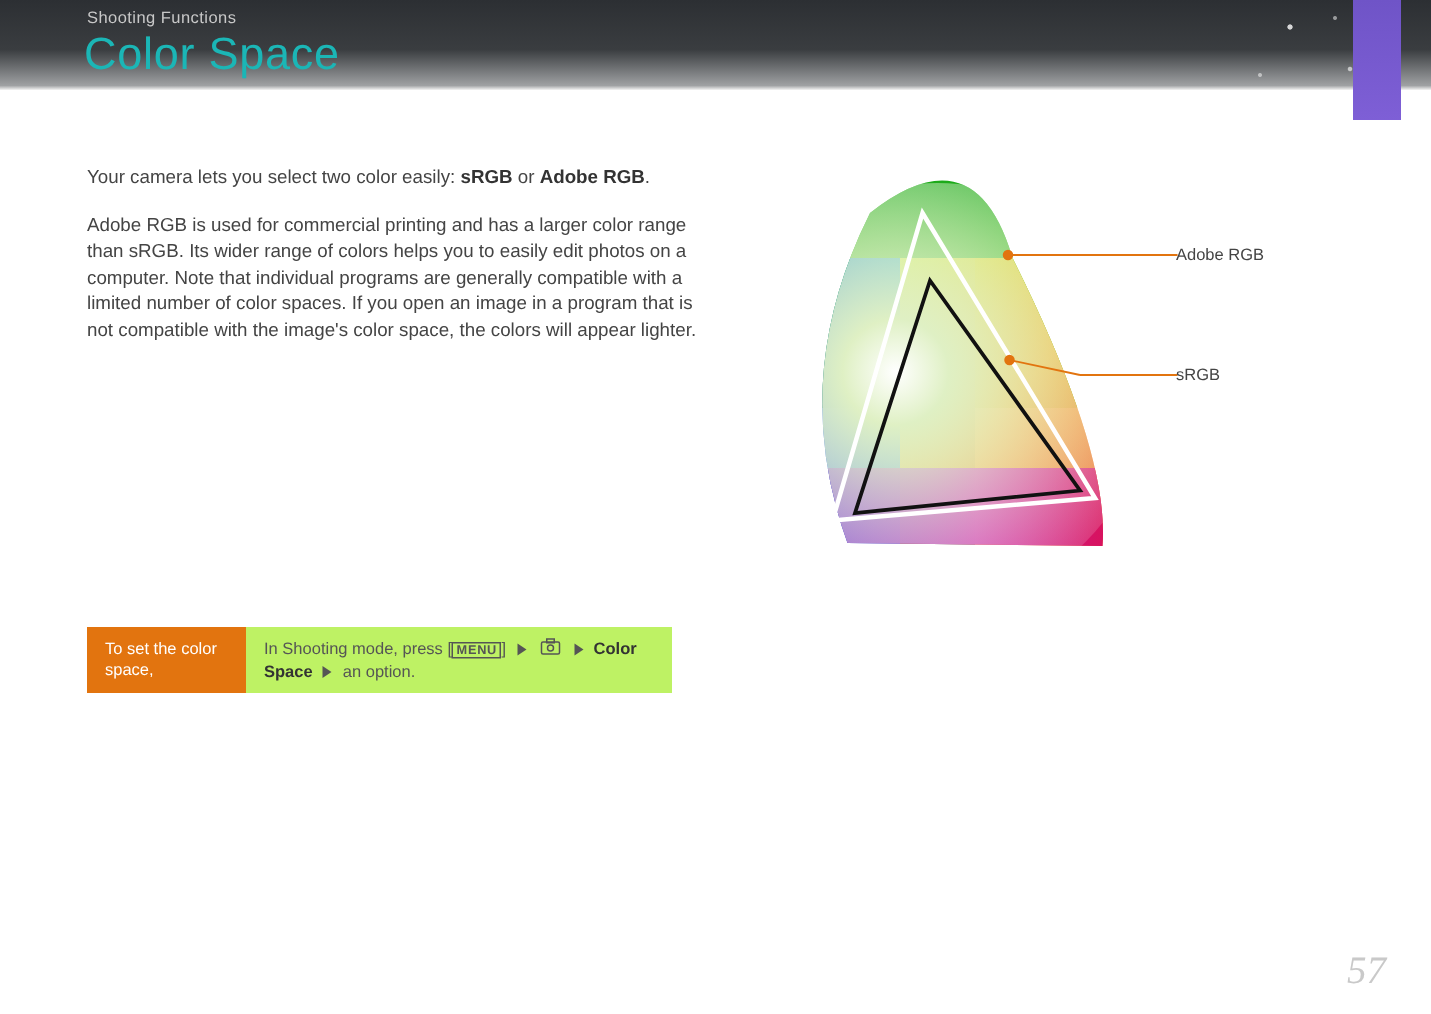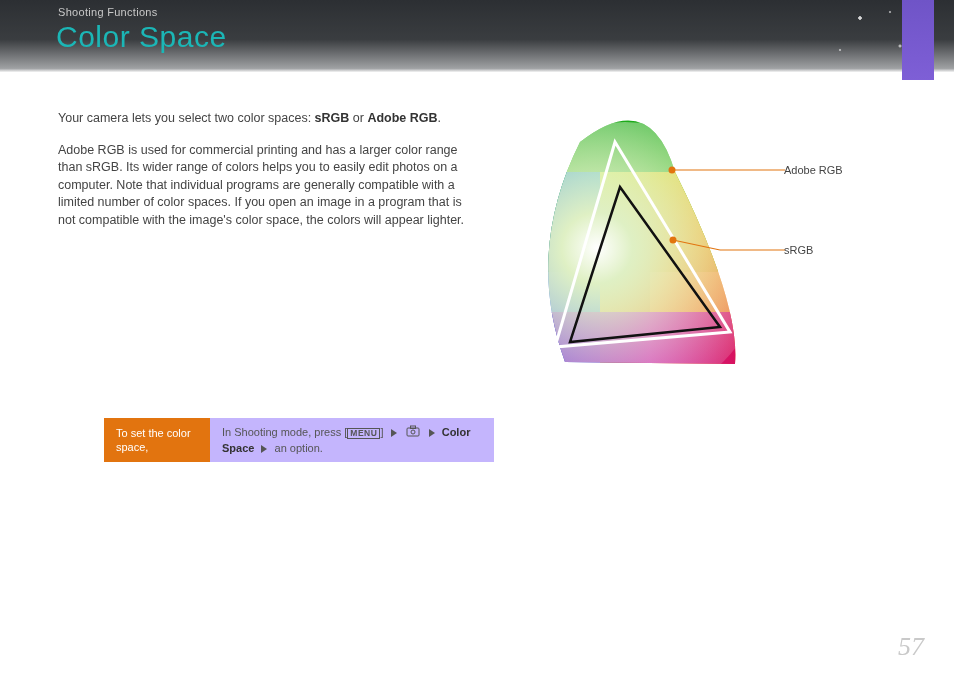--- a/index.html
+++ b/index.html
@@ -1,32 +1,32 @@
 <!DOCTYPE html>
 <html><head>
 <meta charset="utf-8">
 <style>
   html,body{margin:0;padding:0;width:954px;height:676px;font-family:Arial,Helvetica,sans-serif;color:#333;background:#fff;overflow:hidden;}
-  .header{height:72px;position:relative;
+  .header{height:60px;position:relative;
     background:
       radial-gradient(circle at 860px 18px, rgba(255,255,255,.8) 0 1.5px, transparent 2px),
       radial-gradient(circle at 900px 46px, rgba(255,255,255,.6) 0 1.2px, transparent 1.8px),
       radial-gradient(circle at 890px 12px, rgba(255,255,255,.5) 0 1px, transparent 1.6px),
       radial-gradient(circle at 840px 50px, rgba(255,255,255,.5) 0 1px, transparent 1.6px),
       linear-gradient(180deg,#2c2f33 0%, #3a3d40 55%, #9fa1a3 95%, #f4f4f4 100%);
   }
   .tab{position:absolute;right:20px;top:0;width:32px;height:80px;background:linear-gradient(180deg,#6f54c7 0%,#7e5fd6 100%);} 
   .breadcrumb{position:absolute;left:58px;top:6px;color:#c8c8c8;font-size:11px;letter-spacing:.3px;}
   .title{position:absolute;left:56px;top:20px;font-size:30px;font-weight:400;color:#1bb6b6;letter-spacing:.5px;}
   .content{position:absolute;left:58px;top:110px;width:420px;font-size:12.5px;line-height:1.4;color:#444;}
   .content p{margin:0 0 14px 0;}
   .bold{font-weight:700;color:#333;}
   .instruction{position:absolute;left:58px;top:418px;display:flex;height:44px;font-size:11px;}
-  .instr-left{background:#e2740f;color:#fff;display:flex;align-items:center;padding:0 12px;width:82px;line-height:1.3;margin-left:46px;}
-  .instr-right{background:#c4b5fd;color:#555;display:flex;align-items:center;padding:0 12px;width:260px;line-height:1.3;flex-wrap:wrap;}
+  .instr-left{background:#e2740f;color:#fff;display:flex;align-items:center;padding:0 12px;width:82px;line-height:1.3;}
+  .instr-right{background:#bef264;color:#555;display:flex;align-items:center;padding:0 12px;width:260px;line-height:1.3;flex-wrap:wrap;}
   .instr-right .cs{font-weight:700;color:#333;}
   .menu-framed{border:1px solid #555;padding:0 2px;font-size:8.5px;font-weight:700;letter-spacing:.5px;display:inline-block;line-height:1.1;}
   .tri{display:inline-block;width:0;height:0;border-left:6px solid #555;border-top:4px solid transparent;border-bottom:4px solid transparent;margin:0 4px;vertical-align:middle;}
   .filmicon{display:inline-block;vertical-align:middle;margin:0 2px;}
   .diagram{position:absolute;left:510px;top:112px;}
   .labels{position:absolute;font-size:11px;color:#444;}
   .lbl-adobe{left:784px;top:164px;}
   .lbl-srgb{left:784px;top:244px;}
   .pagenum{position:absolute;right:30px;bottom:14px;font-size:26px;font-style:italic;color:#c9c9c9;font-family:Georgia,'Times New Roman',serif;}
 </style>
@@ -34,21 +34,21 @@
 <body>
 
 <div class="header">
   <div class="tab"></div>
   <div class="breadcrumb">Shooting Functions</div>
   <div class="title">Color Space</div>
 </div>
 
 <div class="content">
   <p>
-    <span>Your camera lets you select two color spaces: </span><span class="bold">sRGB</span><span> or </span><span class="bold">Adobe RGB</span><span>.</span>
+    <span>Your camera lets you select two color easily: </span><span class="bold">sRGB</span><span> or </span><span class="bold">Adobe RGB</span><span>.</span>
   </p>
   <p>Adobe RGB is used for commercial printing and has a larger color range than sRGB. Its wider range of colors helps you to easily edit photos on a computer. Note that individual programs are generally compatible with a limited number of color spaces. If you open an image in a program that is not compatible with the image's color space, the colors will appear lighter.</p>
 </div>
 
 <div class="instruction">
   <div class="instr-left">To set the color space,</div>
   <div class="instr-right">
     <div>
       <span>In Shooting mode, press [</span><span class="menu-framed">MENU</span><span>] </span><span class="tri"></span>
       <span class="filmicon">

